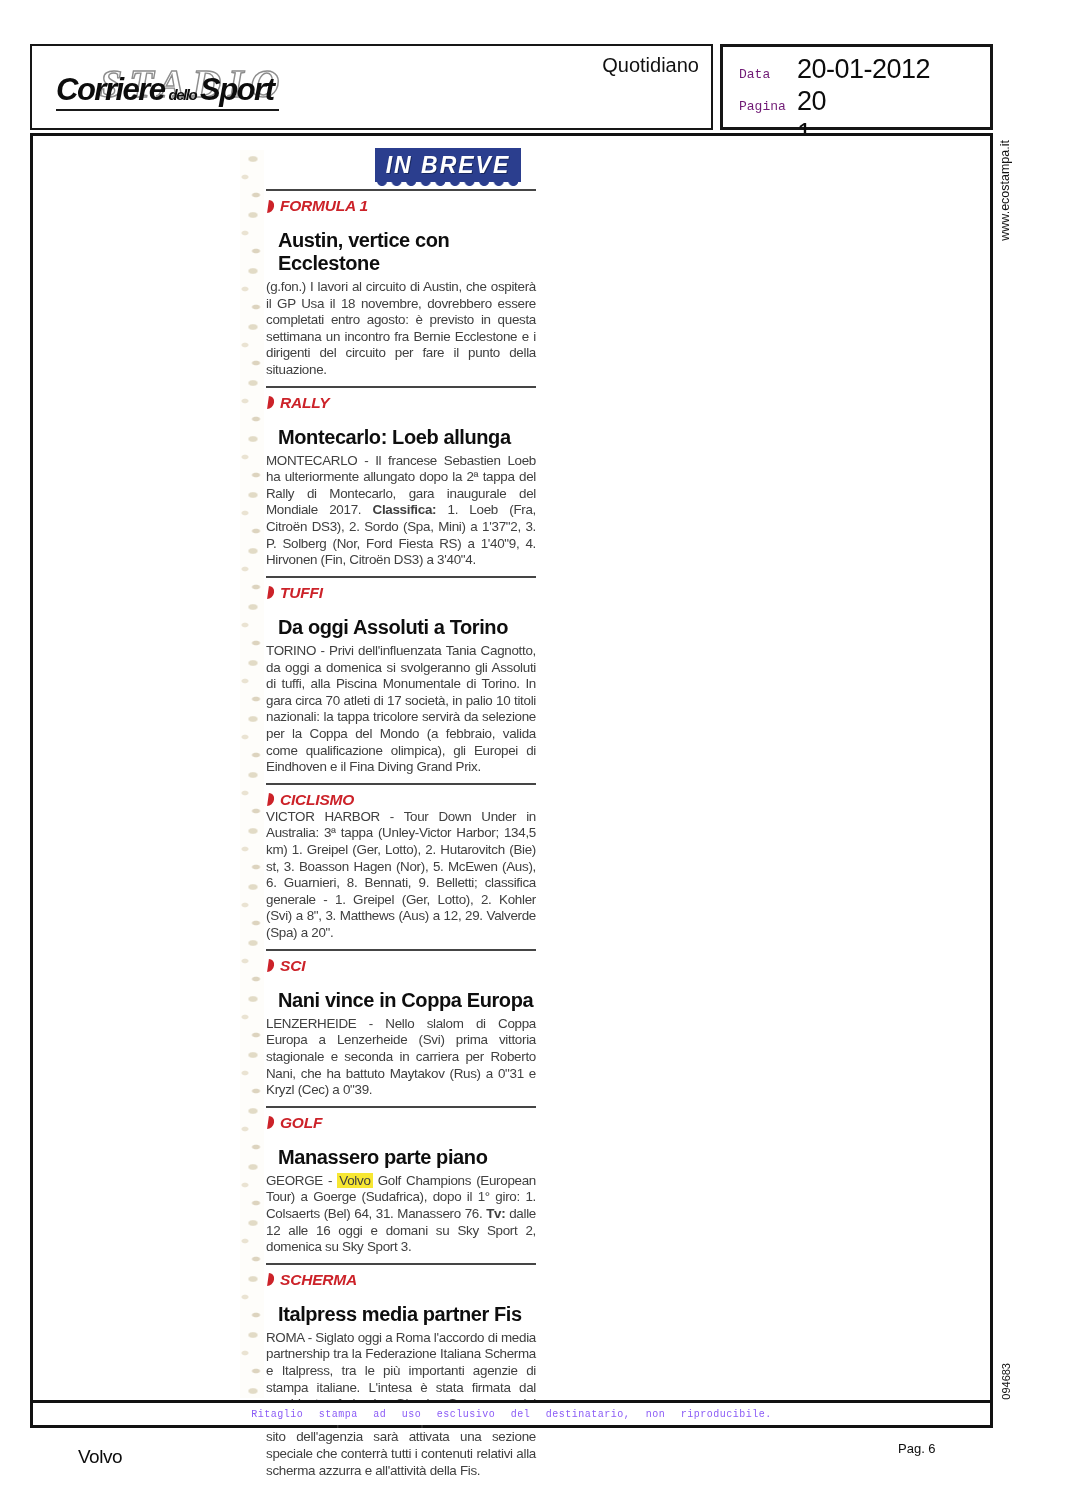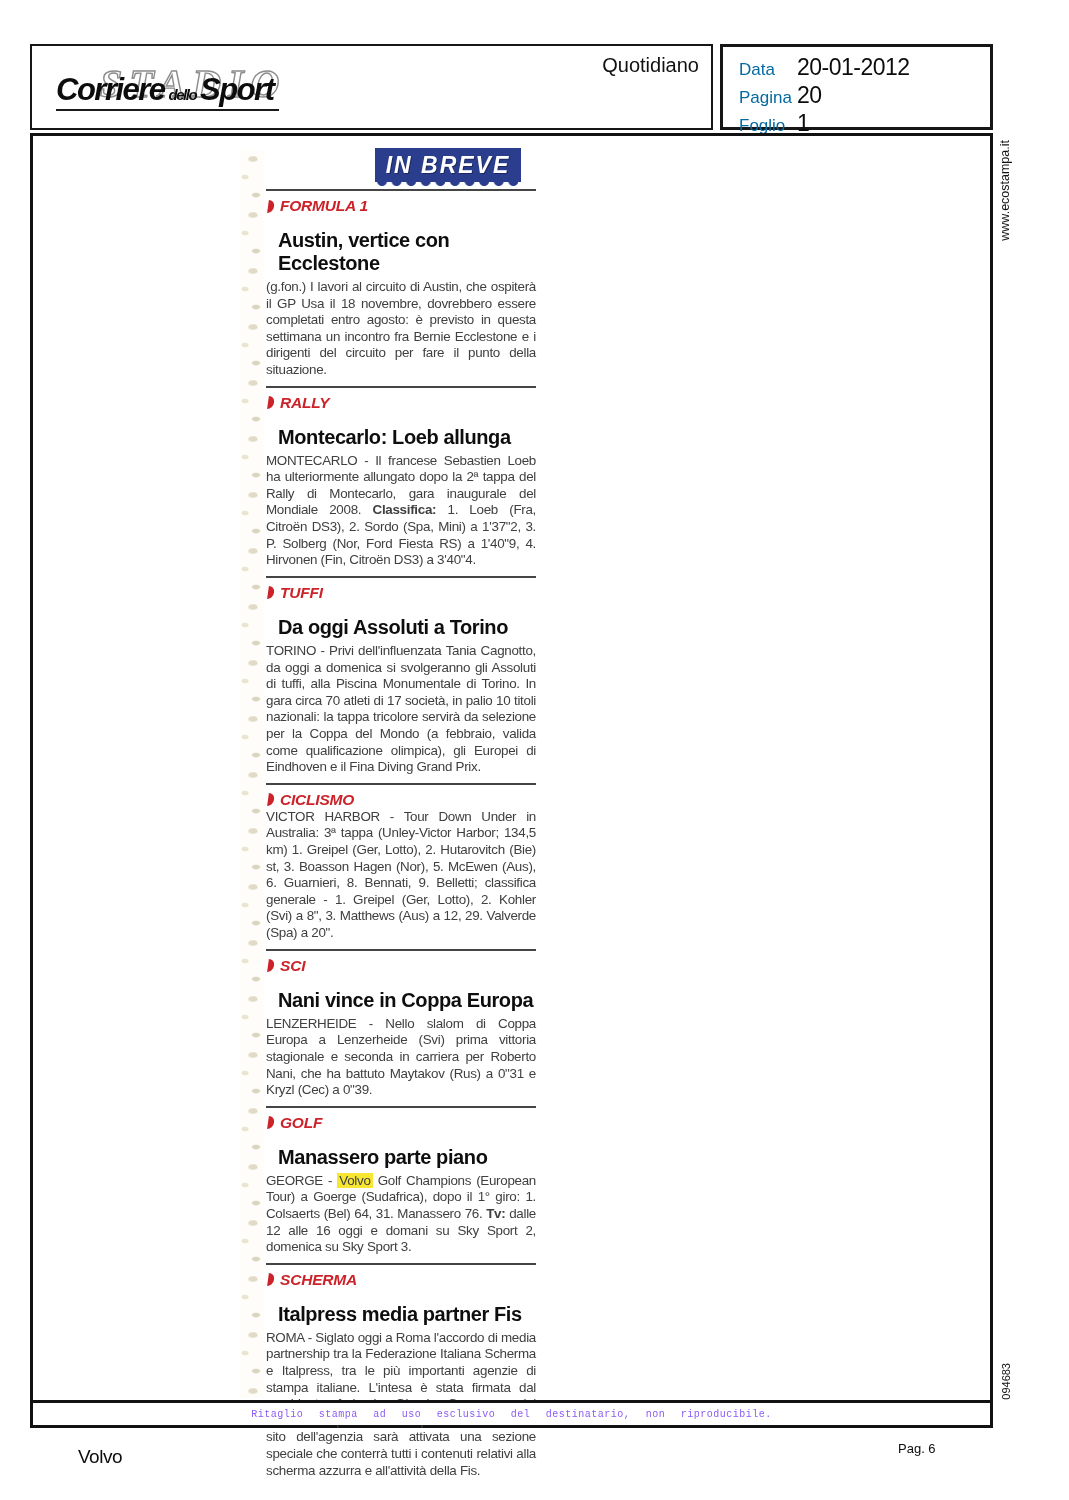--- a/index.html
+++ b/index.html
@@ -29,22 +29,22 @@
   }
   .brand .w1,.brand .w3 { font-size:31px; }
   .brand .w2 { font-size:15px; font-weight:700; margin:0 1px; }
   .quotidiano { position:absolute; right:12px; top:8px; font-size:20px; color:#111; }
 
   .hdr-right {
     position:absolute; left:720px; top:44px; width:273px; height:86px;
     border:3px solid #161616; background:#fff; padding:7px 0 0 16px;
   }
   .meta-row { display:flex; align-items:baseline; margin-bottom:1px; }
-  .meta-label { width:58px; font-size:17px; color:#0369a1; }
-  .meta-value { font-size:23px; color:#0c0c0c; letter-spacing:-0.5px; }
+  .meta-label { width:58px; font-size:13px; color:#701a75;font-family:Liberation Mono, monospace; }
+  .meta-value { font-size:27px; color:#0c0c0c; letter-spacing:-0.5px; }
 
   
   .main-frame {
     position:absolute; left:30px; top:133px; width:963px; height:1295px;
     border:3px solid #121212; background:#fff;
   }
 
   
   .texture {
     position:absolute; left:207px; top:14px; width:24px; height:1248px;
@@ -163,21 +163,21 @@
         <p class="body">(g.fon.) I lavori al circuito di Austin, che ospiterà il GP Usa il 18 novembre, dovrebbero essere completati entro agosto: è previsto in questa settimana un incontro fra Bernie Ecclestone e i dirigenti del circuito per fare il punto della situazione.</p>
       </div>
 
       <div class="section">
         <div class="rule"></div>
         <div class="label-row">
           <span class="bullet"></span>
           <span class="sec-label">RALLY</span>
         </div>
         <div class="headline">Montecarlo: Loeb allunga</div>
-        <p class="body"><span>MONTECARLO - Il francese Sebastien Loeb ha ulteriormente allungato dopo la 2ª tappa del Rally di Montecarlo, gara inaugurale del Mondiale 2008. </span><span class="b">Classifica:</span><span> 1. Loeb (Fra, Citroën DS3), 2. Sordo (Spa, Mini) a 1'37"2, 3. P. Solberg (Nor, Ford Fiesta RS) a 1'40"9, 4. Hirvonen (Fin, Citroën DS3) a 3'40"4.</span></p>
+        <p class="body"><span>MONTECARLO - Il francese Sebastien Loeb ha ulteriormente allungato dopo la 2ª tappa del Rally di Montecarlo, gara inaugurale del Mondiale 2017. </span><span class="b">Classifica:</span><span> 1. Loeb (Fra, Citroën DS3), 2. Sordo (Spa, Mini) a 1'37"2, 3. P. Solberg (Nor, Ford Fiesta RS) a 1'40"9, 4. Hirvonen (Fin, Citroën DS3) a 3'40"4.</span></p>
       </div>
 
       <div class="section">
         <div class="rule"></div>
         <div class="label-row">
           <span class="bullet"></span>
           <span class="sec-label">TUFFI</span>
         </div>
         <div class="headline">Da oggi Assoluti a Torino</div>
         <p class="body">TORINO - Privi dell'influenzata Tania Cagnotto, da oggi a domenica si svolgeranno gli Assoluti di tuffi, alla Piscina Monumentale di Torino. In gara circa 70 atleti di 17 società, in palio 10 titoli nazionali: la tappa tricolore servirà da selezione per la Coppa del Mondo (a febbraio, valida come qualificazione olimpica), gli Europei di Eindhoven e il Fina Diving Grand Prix.</p>

